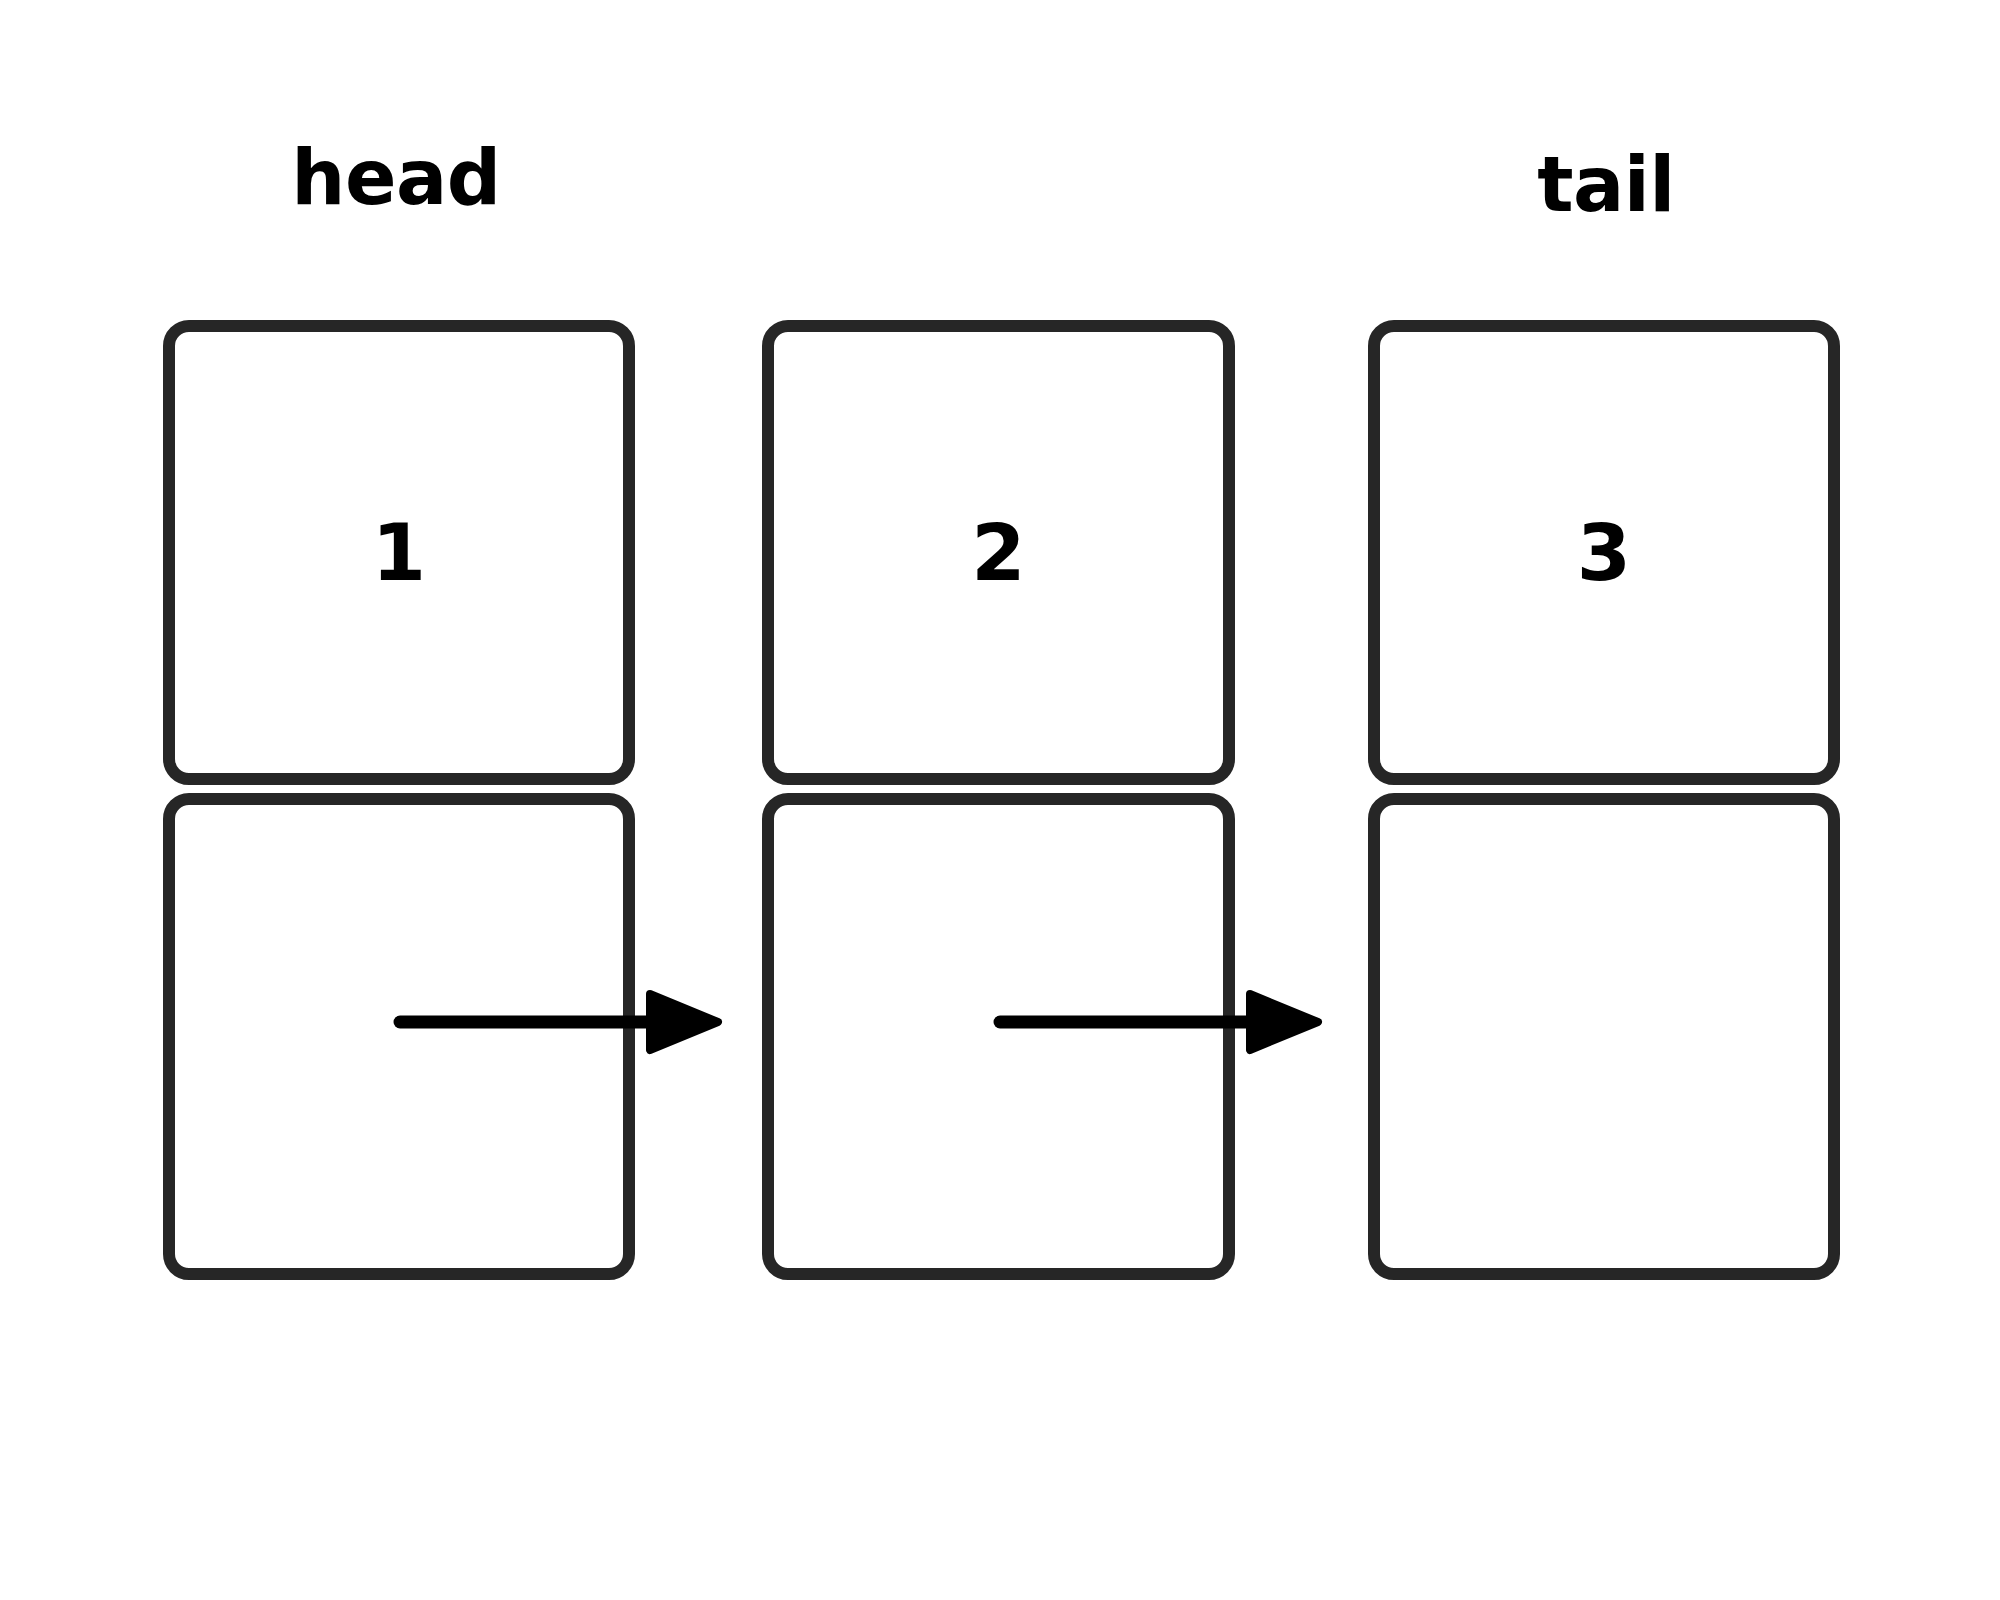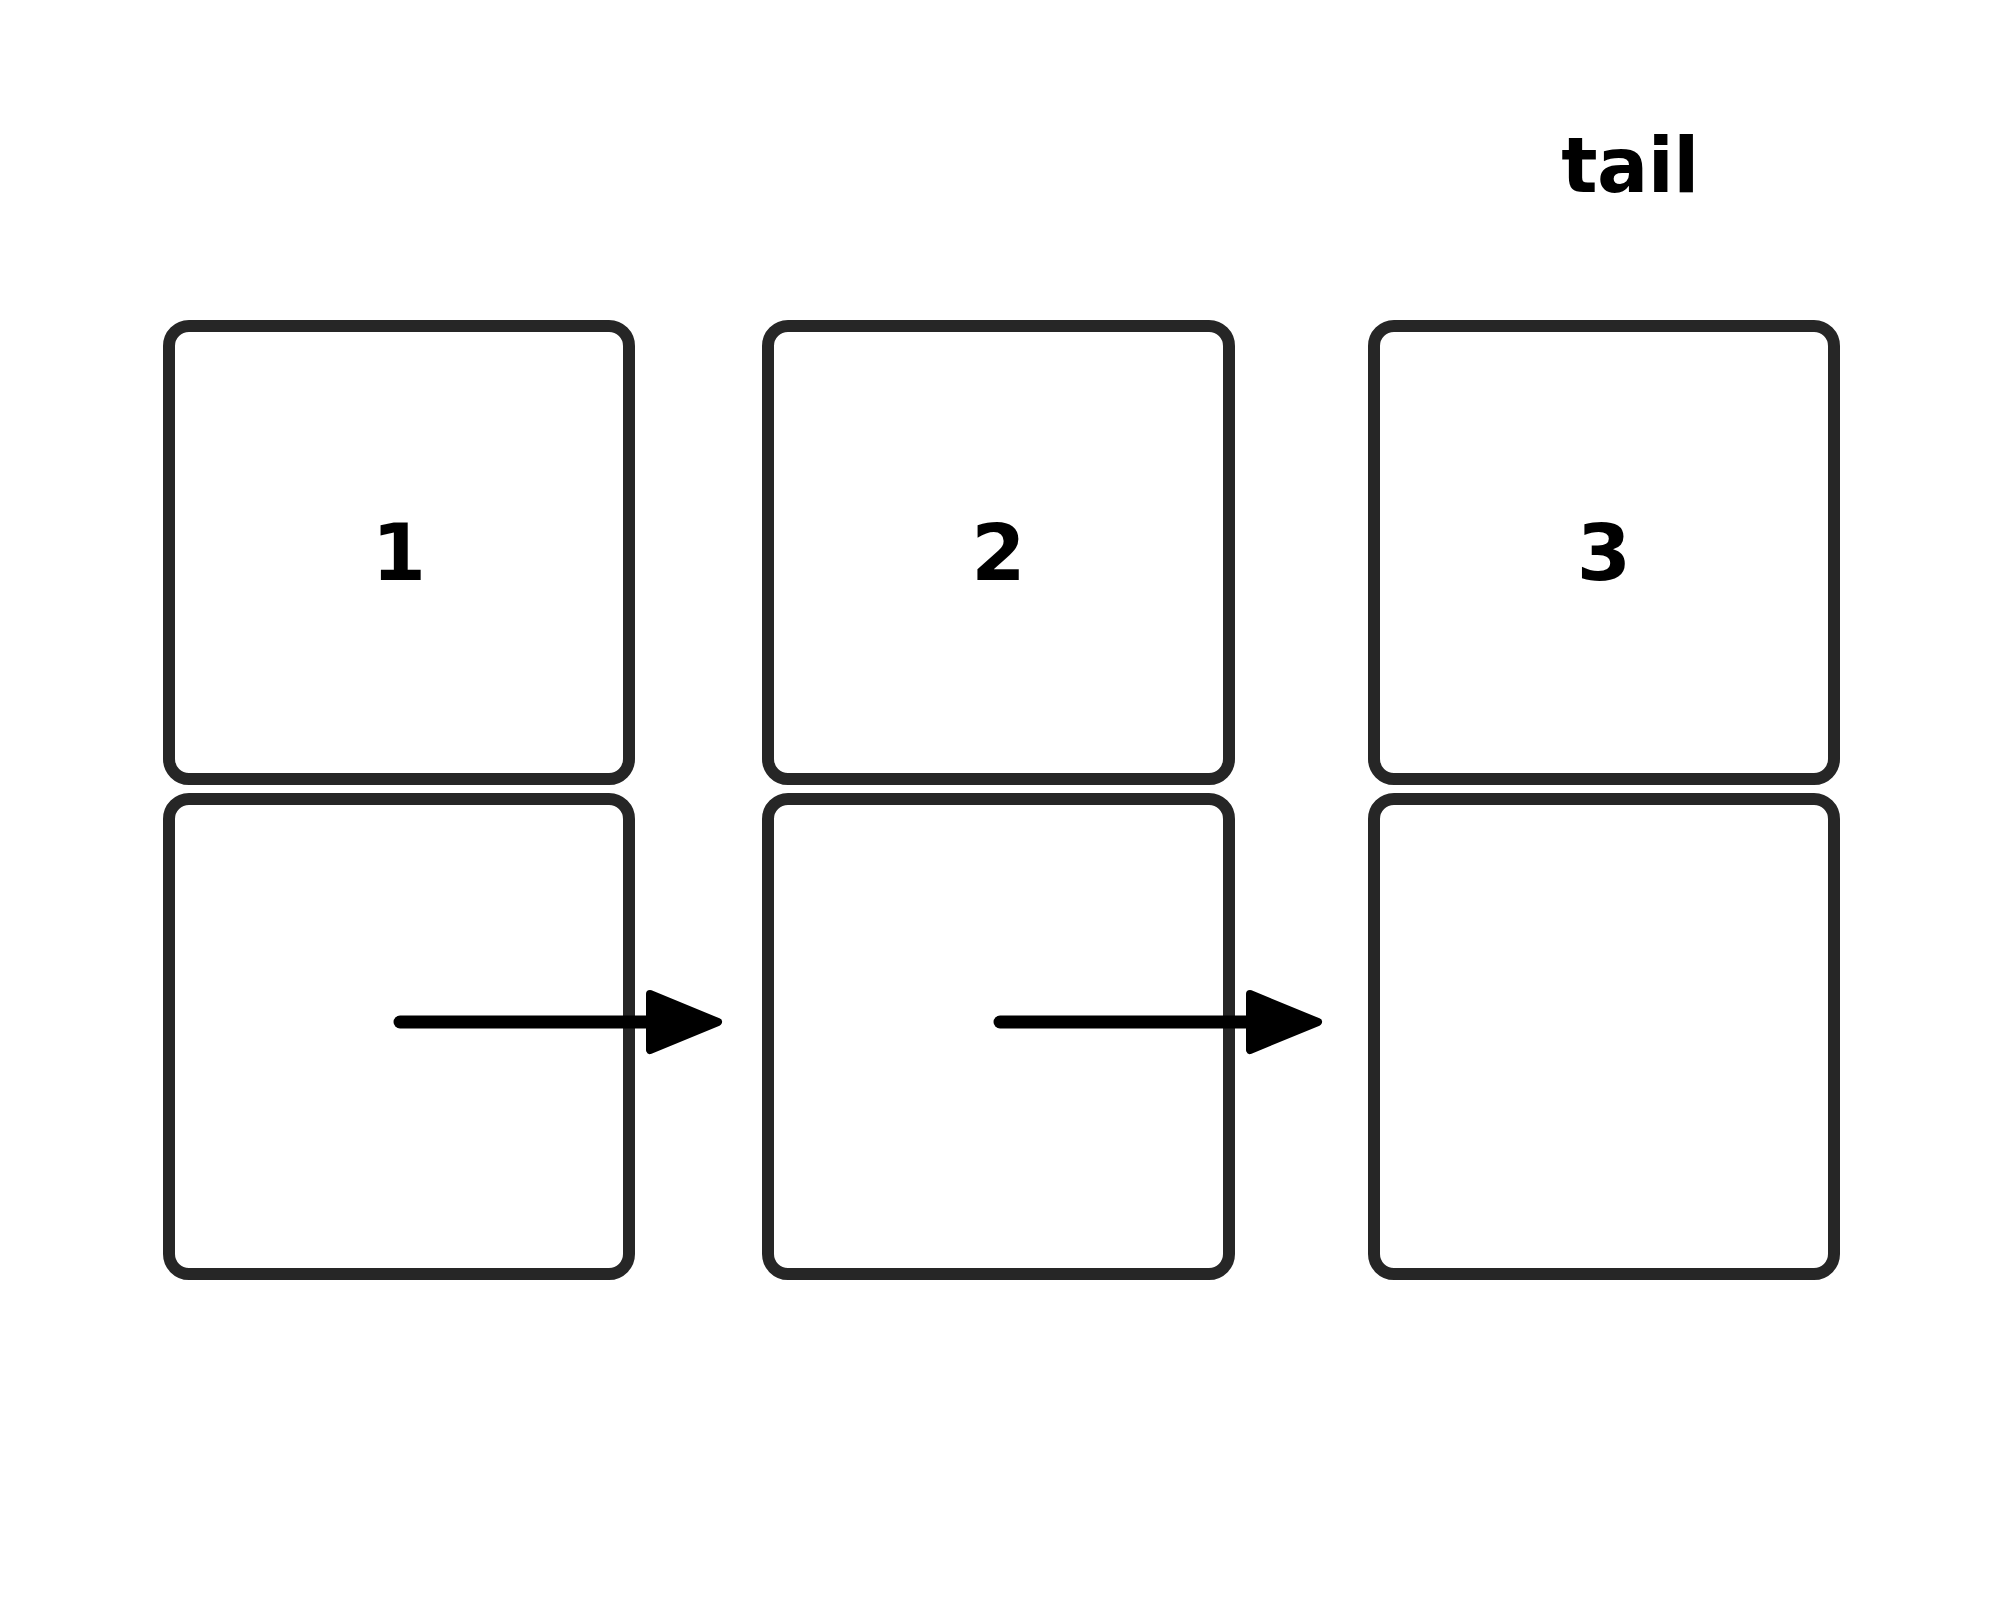--- a/index.html
+++ b/index.html
@@ -59,22 +59,23 @@
   .pointer-arrow {
     position: absolute;
     overflow: visible;
   }
 </style>
 </head>
 <body>
 
 <div id="canvas">
 
+  <div class="node-label" style="left:396px; top:140px;">head</div>
 
-  <div class="node-label" style="left:1606px; top:128px;margin-left:24px;">tail</div>
+  <div class="node-label" style="left:1606px; top:147px;">tail</div>
 
   <div class="cell" style="left:163px; top:320px; width:472px; height:465px;">
     <div class="cell-value">1</div>
   </div>
   <div class="cell" style="left:163px; top:793px; width:472px; height:487px;"></div>
 
   <div class="cell" style="left:762px; top:320px; width:473px; height:465px;">
     <div class="cell-value">2</div>
   </div>
   <div class="cell" style="left:762px; top:793px; width:473px; height:487px;"></div>

